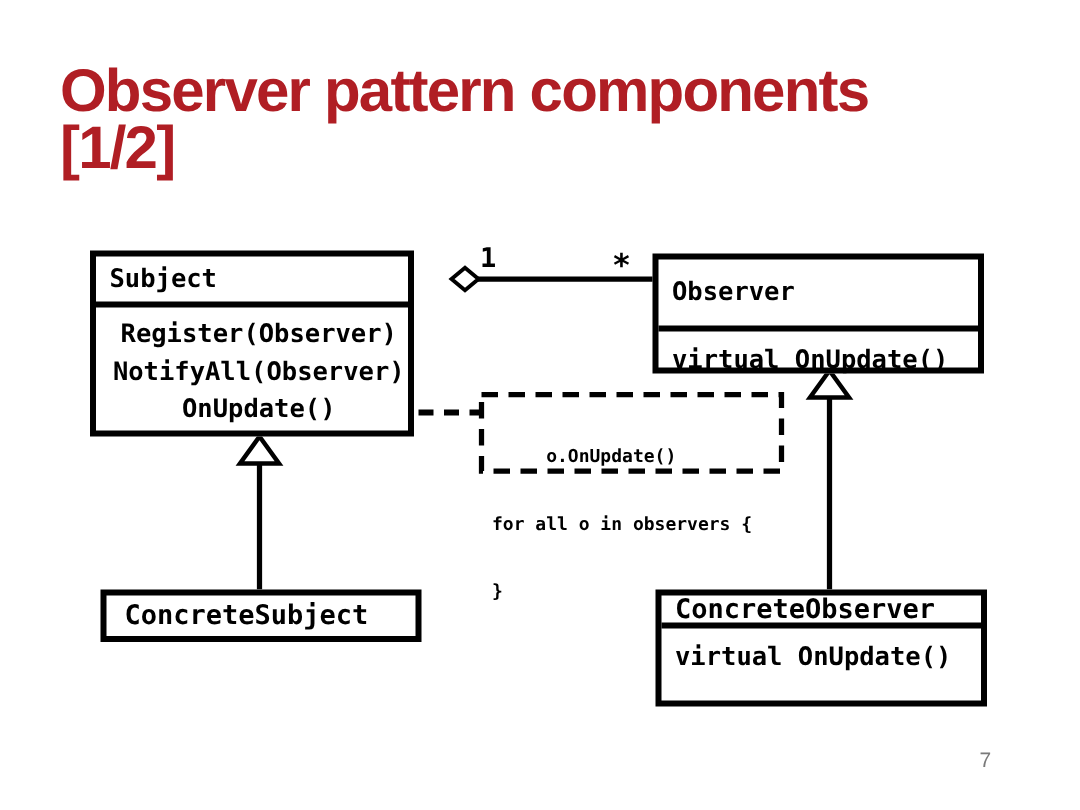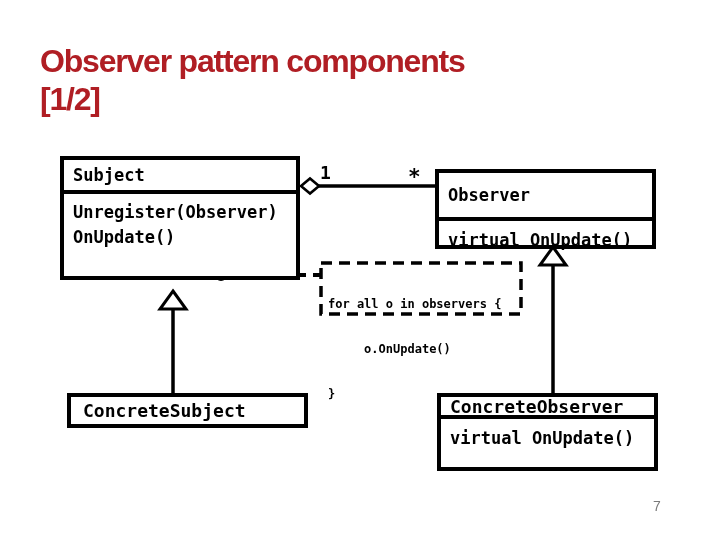--- a/index.html
+++ b/index.html
@@ -13,21 +13,21 @@
     width:720px;height:540px;
     background:#ffffff;
     overflow:hidden;
     font-family:"DejaVu Sans Mono","Liberation Mono",monospace;
   }
   
   .slide-title{
     position:absolute;left:40px;top:42px;width:640px;
     font-family:"Liberation Sans","DejaVu Sans",sans-serif;
     font-weight:bold;
-    font-size:32px;line-height:38px;
+    font-size:40px;line-height:38px;
     letter-spacing:-1.2px;
     color:var(--title-color);
   }
   
   .uml-box{
     position:absolute;
     background:#ffffff;
     border:4px solid var(--ink);
     box-sizing:border-box;
     font-weight:bold;
@@ -39,27 +39,27 @@
     font-size:17px;
     box-sizing:border-box;
   }
   .uml-box .compartment-body{
     box-sizing:border-box;
     border-top:4px solid var(--ink);
     padding-left:9px;
     font-size:17px;
   }
   .method-line{white-space:pre;}
-  #box-subject{left:60px;top:156px;width:240px;height:124px;}
+  #box-subject{left:60px;top:167px;width:216px;height:124px;text-align:center;}
   #box-subject .compartment-title{height:30px;}
   #box-subject .compartment-body{height:86px;padding-top:6px;line-height:25px;}
   #box-observer{left:435px;top:169px;width:221px;height:80px;}
   #box-observer .compartment-title{height:44px;}
   #box-observer .compartment-body{height:42px;display:flex;align-items:center;}
-  #box-concrete-subject{left:67px;top:393px;width:241px;height:35px;}
+  #box-concrete-subject{left:67px;top:393px;width:214px;height:35px;}
   #box-concrete-subject .compartment-title{height:27px;padding-left:12px;font-size:18px;}
   #box-concrete-observer{left:437px;top:393px;width:221px;height:78px;}
   #box-concrete-observer .compartment-title{height:18px;font-size:18px;}
   #box-concrete-observer .compartment-body{height:41px;display:flex;align-items:center;}
   
   .lines-svg{position:absolute;left:0;top:0;}
   
   .mult-label{
     position:absolute;
     font-size:18px;font-weight:bold;color:var(--ink);
@@ -104,38 +104,39 @@
 
     <circle cx="221" cy="275" r="4.5" fill="#fff" stroke="#000" stroke-width="3"></circle>
     <line x1="228" y1="275" x2="321" y2="275" stroke="#000" stroke-width="4" stroke-dasharray="10 7"></line>
 
     <rect x="321" y="263" width="200" height="51" fill="#fff" stroke="#000" stroke-width="3.5" stroke-dasharray="11 7"></rect>
   </svg>
 
   <div class="uml-box" id="box-subject">
     <div class="compartment-title">Subject</div>
     <div class="compartment-body">
-      <div class="method-line">Unregister(Observer)</div>
+      <div class="method-line">Register(Observer)</div>
+      <div class="method-line">NotifyAll(Observer)</div>
       <div class="method-line">OnUpdate()</div>
     </div>
   </div>
 
   <div class="uml-box" id="box-observer">
     <div class="compartment-title">Observer</div>
     <div class="compartment-body">
       <div class="method-line">virtual OnUpdate()</div>
     </div>
   </div>
 
   <div class="mult-label" id="mult-one">1</div>
   <div class="mult-label" id="mult-star">*</div>
 
   <div class="note-text">
+    <div>     o.OnUpdate()</div>
     <div>for all o in observers {</div>
-    <div>     o.OnUpdate()</div>
     <div>}</div>
   </div>
 
   <div class="uml-box" id="box-concrete-subject">
     <div class="compartment-title">ConcreteSubject</div>
   </div>
 
   <div class="uml-box" id="box-concrete-observer">
     <div class="compartment-title">ConcreteObserver</div>
     <div class="compartment-body">

